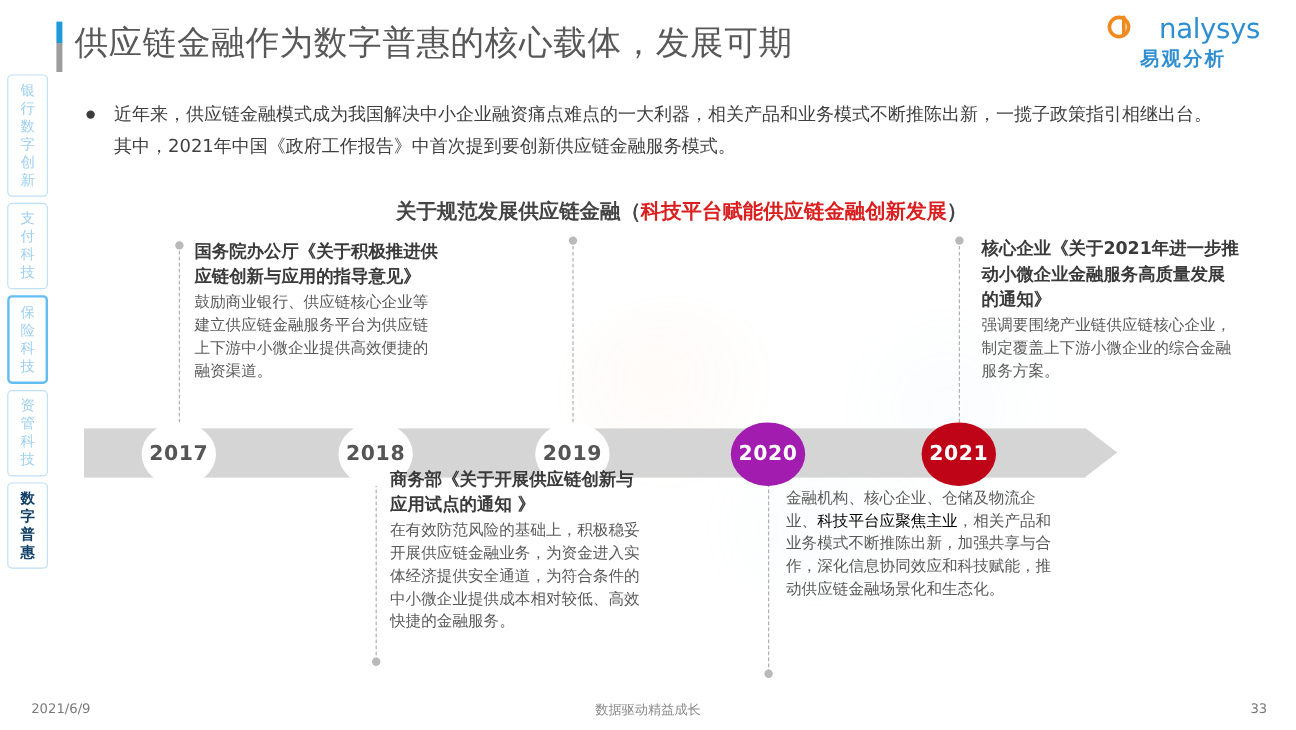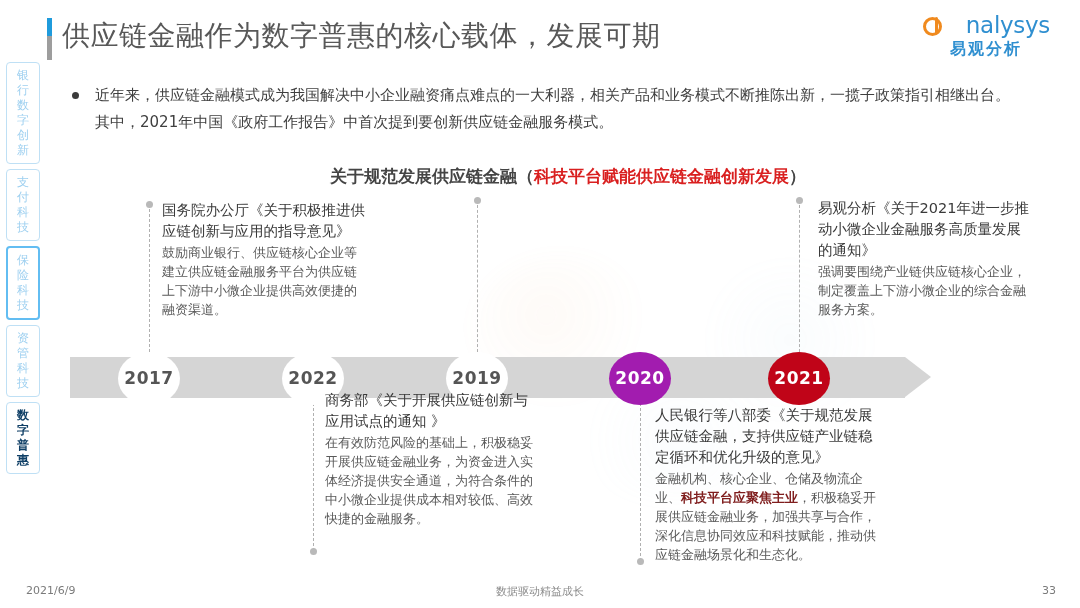--- a/index.html
+++ b/index.html
@@ -18,21 +18,21 @@
   .wm3{left:560px;top:380px;width:240px;height:120px;background:radial-gradient(circle at 50% 50%,#b9d4ea3a,#ffffff00 70%);}
 
   
   .title-accent{position:absolute;left:47px;top:18px;width:5px;height:42px;
     background:linear-gradient(180deg,#1f9bdc 0%,#1f9bdc 42%,#9d9d9d 42%,#9d9d9d 100%);}
   .title{position:absolute;left:62px;top:17px;font-size:28px;color:#585858;
     letter-spacing:.5px;white-space:nowrap;font-weight:400;}
 
   
   .logo{position:absolute;right:30px;top:12px;width:128px;text-align:center;}
-  .logo-row{display:flex;align-items:center;justify-content:center;height:26px;gap:36px;}
+  .logo-row{display:flex;align-items:flex-start;justify-content:center;height:26px;gap:36px;}
   .logo-mark{width:19px;height:19px;margin-right:1px;position:relative;}
   .logo-mark:before{content:"";position:absolute;left:1px;top:1px;width:13px;height:13px;
     border:3px solid #f08a1e;border-radius:50%;}
   .logo-mark:after{content:"";position:absolute;left:13px;top:1px;width:3px;height:17px;
     background:#f08a1e;border-radius:2px;}
   .logo-text{font-size:23px;color:#2f8fd0;letter-spacing:-.3px;font-weight:500;
     font-family:"DejaVu Sans","Liberation Sans",sans-serif;}
   .logo-cn{font-size:16px;color:#2f8fd0;letter-spacing:2px;margin-top:1px;font-weight:600;}
 
   
@@ -60,23 +60,23 @@
   .year.plain{background:#fff;color:#555;}
   .year.blue{background:#a21caf;color:#fff;}
   .year.red{background:#c00418;color:#fff;}
 
   
   .conn{position:absolute;width:1px;border-left:1px dashed #b0b0b0;}
   .conn-dot{position:absolute;width:7px;height:7px;border-radius:50%;background:#b9b9b9;}
 
   
   .evt{position:absolute;}
-  .evt h4{margin:0;font-size:14.5px;line-height:21px;color:#3a3a3a;font-weight:normal;}
+  .evt h4{margin:0;font-size:14.5px;line-height:21px;color:#3a3a3a;font-weight:bold;}
   .evt p{margin:1px 0 0 0;font-size:13px;line-height:19px;color:#5a5a5a;}
-  .evt p .red{color:#7f1d1d;font-weight:bold;}
+  .evt p .red{color:#000000;font-weight:normal;}
 
   
   .bullet{position:absolute;left:72px;top:84px;width:14px;}
   .bullet i{display:block;width:7px;height:7px;border-radius:50%;background:#3b3b3b;margin-top:8px;}
   .lead{position:absolute;left:95px;top:82px;width:915px;font-size:15px;line-height:27px;color:#3f3f3f;}
 
   
   .footer{position:absolute;left:0;right:0;bottom:8px;height:16px;}
   .footer .date{position:absolute;left:26px;top:0;font-size:11px;color:#7a7a7a;}
   .footer .center{position:absolute;left:0;right:0;text-align:center;font-size:11px;color:#8b8b8b;}
@@ -156,43 +156,42 @@
       <div class="conn-dot" style="left: 474px; top: 197px;"></div>
       <div class="conn" style="left: 799px; top: 200px; height: 157px;"></div>
       <div class="conn-dot" style="left: 796px; top: 197px;"></div>
       <div class="conn" style="left: 313px; top: 398px; height: 153px;"></div>
       <div class="conn-dot" style="left: 310px; top: 548px;"></div>
       <div class="conn" style="left: 640px; top: 398px; height: 163px;"></div>
       <div class="conn-dot" style="left: 637px; top: 558px;"></div>
     </div>
   <div id="years">
       <div class="year plain" style="left: 118px; top: 351.5px;">2017</div>
-      <div class="year plain" style="left: 282px; top: 351.5px;">2022</div>
+      <div class="year plain" style="left: 282px; top: 351.5px;">2018</div>
       <div class="year plain" style="left: 446px; top: 351.5px;">2019</div>
       <div class="year blue" style="left: 609px; top: 351.5px;">2020</div>
       <div class="year red" style="left: 768px; top: 351.5px;">2021</div>
     </div>
   <div id="events">
       <div class="evt" style="left: 162px; top: 200px; width: 205px;">
         <h4>国务院办公厅《关于积极推进供应链创新与应用的指导意见》</h4>
         <p>鼓励商业银行、供应链核心企业等建立供应链金融服务平台为供应链上下游中小微企业提供高效便捷的融资渠道。</p>
       </div>
       <div class="evt" style="left: 492px; top: 198px; width: 215px;">
       </div>
       <div class="evt" style="left: 818px; top: 198px; width: 215px;">
-        <h4>易观分析《关于2021年进一步推动小微企业金融服务高质量发展的通知》</h4>
+        <h4>核心企业《关于2021年进一步推动小微企业金融服务高质量发展的通知》</h4>
         <p>强调要围绕产业链供应链核心企业，制定覆盖上下游小微企业的综合金融服务方案。</p>
       </div>
       <div class="evt" style="left: 325px; top: 390px; width: 215px;">
         <h4>商务部《关于开展供应链创新与应用试点的通知 》</h4>
         <p><span>在有效防范风险的基础上，积极稳妥开展供应链金融业务，为资金进入实体经济提供安全通道，为符合条件的中小微企业提供成本相对较低、高效快捷的金融服务。</span></p>
       </div>
       <div class="evt" style="left: 655px; top: 405px; width: 228px;">
-        <h4>人民银行等八部委《关于规范发展供应链金融，支持供应链产业链稳定循环和优化升级的意见》</h4>
-        <p><span>金融机构、核心企业、仓储及物流企业、</span><span class="red">科技平台应聚焦主业</span><span>，积极稳妥开展供应链金融业务，加强共享与合作，深化信息协同效应和科技赋能，推动供应链金融场景化和生态化。</span></p>
+        <p><span>金融机构、核心企业、仓储及物流企业、</span><span class="red">科技平台应聚焦主业</span><span>，相关产品和业务模式不断推陈出新，加强共享与合作，深化信息协同效应和科技赋能，推动供应链金融场景化和生态化。</span></p>
       </div>
     </div>
 
   <div class="footer">
     <span class="date">2021/6/9</span>
     <span class="center">数据驱动精益成长</span>
     <span class="page">33</span>
   </div>
 
 </div>

